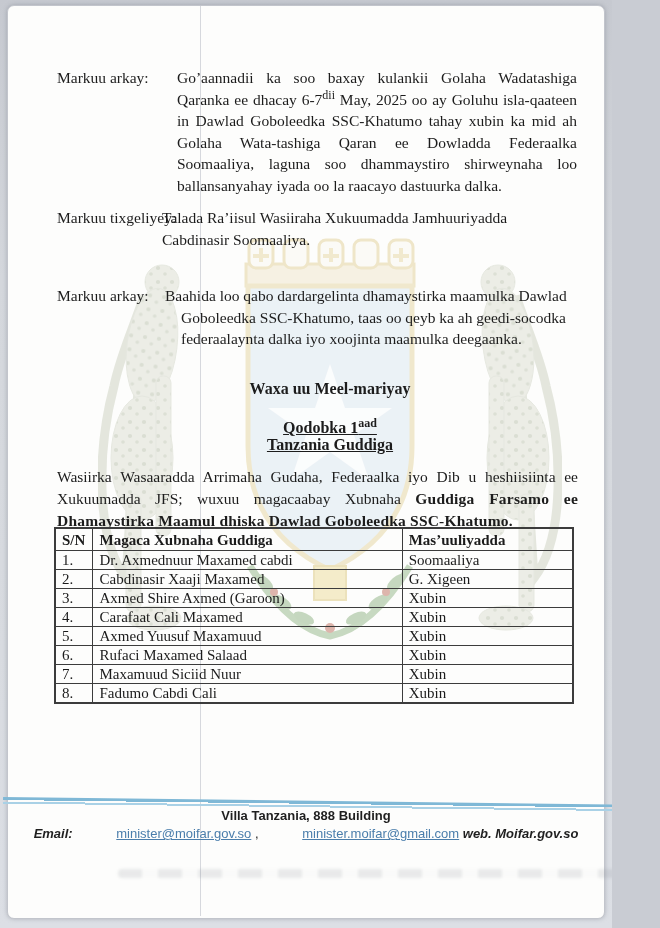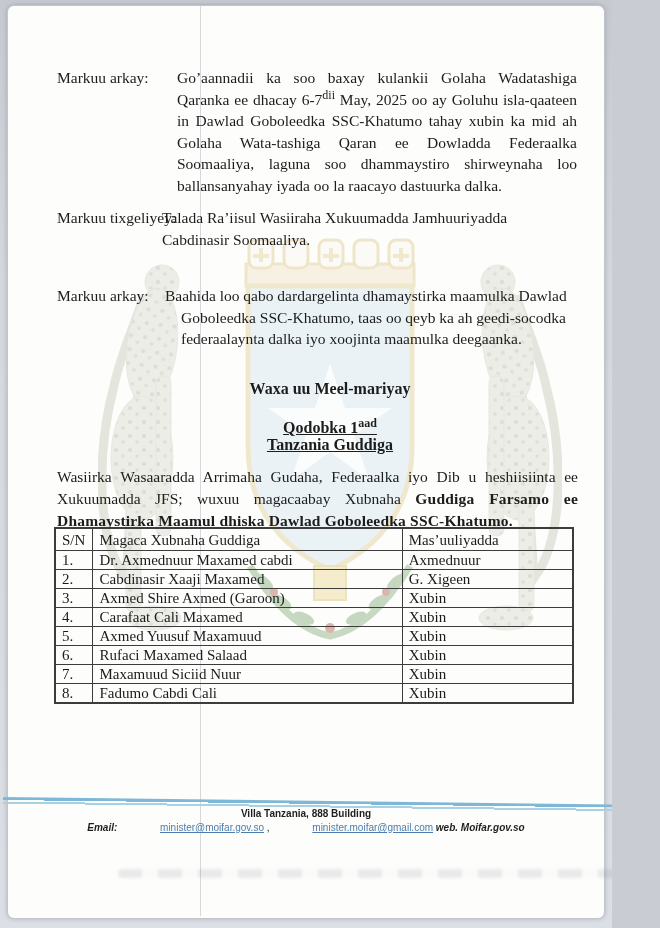--- a/index.html
+++ b/index.html
@@ -31,31 +31,31 @@
   .appoint b{letter-spacing:.2px;}
   sup{font-size:12px;line-height:0;}
   table.members{
     position:absolute;left:54px;top:527px;width:520px;border-collapse:collapse;
     font-size:15px;color:#1b1b1b;background:transparent;
   }
   table.members td,table.members th{
     border:1px solid #3c3c3c;padding:0 0 0 6px;text-align:left;height:18px;
     font-weight:normal;line-height:17px;background:transparent;
   }
-  table.members tr.head td{font-weight:normal;height:21px;line-height:20px;}
+  table.members tr.head td{font-weight:bold;height:21px;line-height:20px;}
   table.members{border:2px solid #3c3c3c;}
   td.bold{font-weight:bold;}
   .divider{
     position:absolute;left:3px;top:797px;width:654px;height:8px;
     transform:rotate(0.7deg);transform-origin:left center;
     background:linear-gradient(180deg,#7fb8d6 0 3px,rgba(255,255,255,0) 3px 4.5px,#a9d1e6 4.5px 6.5px,rgba(255,255,255,0) 6.5px);
   }
   .footer{
     position:absolute;left:8px;right:8px;top:808px;text-align:center;
-    font-family:"Liberation Sans", sans-serif;font-size:10px;color:#1f1f1f;
+    font-family:"Liberation Sans", sans-serif;font-size:13px;color:#1f1f1f;
   }
   .footer .addr{font-weight:bold;margin-bottom:3px;}
   .footer a{color:#4a7dab;text-decoration:underline;margin-left:40px;}
   .footer .blk{font-weight:bold;font-style:italic;}
   .smudge{
     position:absolute;left:118px;top:869px;width:528px;height:9px;
     background:repeating-linear-gradient(90deg,rgba(120,126,134,.28) 0 24px,rgba(120,126,134,.04) 24px 40px);
     filter:blur(1.6px);opacity:.55;border-radius:4px;
   }
 </style>
@@ -161,21 +161,21 @@
         </colgroup>
       <tbody>
           <tr class="head">
         <td>S/N</td>
         <td>Magaca Xubnaha Guddiga</td>
         <td>Mas’uuliyadda</td>
       </tr>
       <tr>
             <td>1.</td>
             <td>Dr. Axmednuur Maxamed cabdi</td>
-            <td class="bold">Axmednuur</td>
+            <td class="bold">Soomaaliya</td>
           </tr>
       <tr>
             <td>2.</td>
             <td>Cabdinasir Xaaji Maxamed</td>
             <td>G. Xigeen</td>
           </tr>
       <tr>
             <td>3.</td>
             <td>Axmed Shire Axmed (Garoon)</td>
             <td>Xubin</td>

